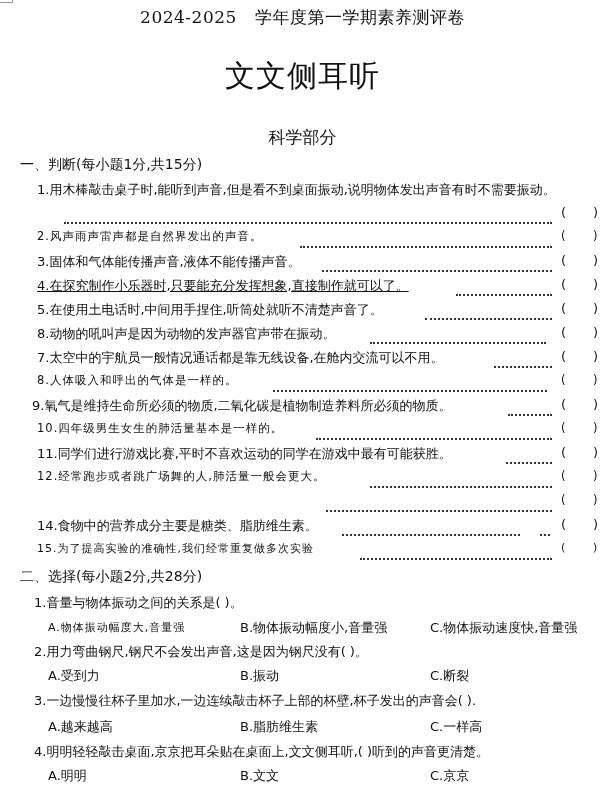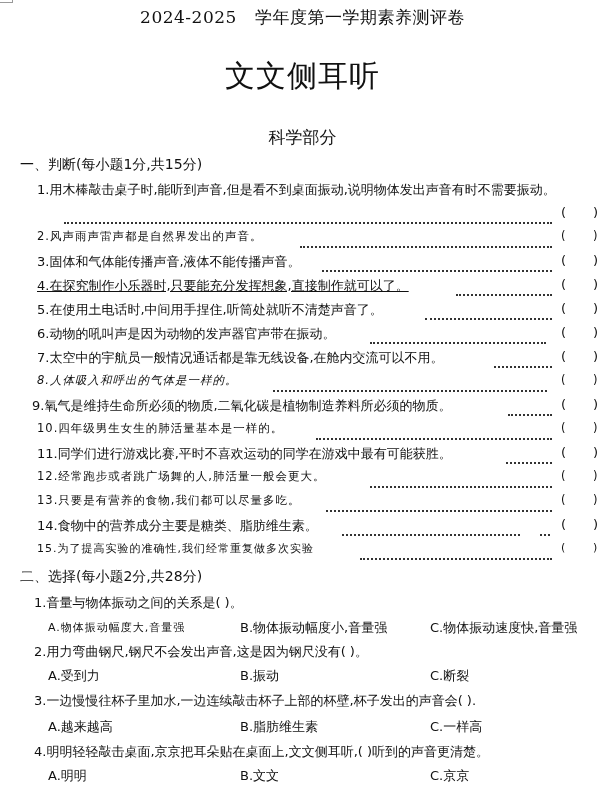--- a/index.html
+++ b/index.html
@@ -64,35 +64,35 @@
 </div>
 
 <div class="row" style="top:301px;">
   <span class="text" style="left:37px;">5.在使用土电话时,中间用手捏住,听筒处就听不清楚声音了。</span>
   <span class="dots" style="left:425px;width:127px;"></span>
   <span class="lp">(</span>
   <span class="rp">)</span>
 </div>
 
 <div class="row" style="top:325px;">
-  <span class="text" style="left:37px;">6.动物的吼叫声是因为动物的发声器官声带在振动。</span>
+  <span class="text" style="left:37px;">8.动物的吼叫声是因为动物的发声器官声带在振动。</span>
   <span class="dots" style="left:370px;width:176px;"></span>
   <span class="lp">(</span>
   <span class="rp">)</span>
 </div>
 
 <div class="row" style="top:349px;">
   <span class="text" style="left:37px;">7.太空中的宇航员一般情况通话都是靠无线设备,在舱内交流可以不用。</span>
   <span class="dots" style="left:494px;width:58px;"></span>
   <span class="lp">(</span>
   <span class="rp">)</span>
 </div>
 
 <div class="row small" style="top:373px;">
-  <span class="text" style="left:37px;font-style:italic;">8.人体吸入和呼出的气体是一样的。</span>
+  <span class="text" style="left:37px;">8.人体吸入和呼出的气体是一样的。</span>
   <span class="dots" style="left:273px;width:274px;"></span>
   <span class="lp">(</span>
   <span class="rp">)</span>
 </div>
 
 <div class="row" style="top:397px;">
   <span class="text" style="left:32px;">9.氧气是维持生命所必须的物质,二氧化碳是植物制造养料所必须的物质。</span>
   <span class="dots" style="left:508px;width:44px;"></span>
   <span class="lp">(</span>
   <span class="rp">)</span>
@@ -113,21 +113,20 @@
 </div>
 
 <div class="row small" style="top:469px;">
   <span class="text" style="left:37px;">12.经常跑步或者跳广场舞的人,肺活量一般会更大。</span>
   <span class="dots" style="left:370px;width:182px;"></span>
   <span class="lp">(</span>
   <span class="rp">)</span>
 </div>
 
 <div class="row small" style="top:493px;">
-  <span class="text" style="left:37px;">13.只要是有营养的食物,我们都可以尽量多吃。</span>
   <span class="dots" style="left:326px;width:226px;"></span>
   <span class="lp">(</span>
   <span class="rp">)</span>
 </div>
 
 <div class="row" style="top:517px;">
   <span class="text" style="left:37px;">14.食物中的营养成分主要是糖类、脂肪维生素。</span>
   <span class="dots" style="left:342px;width:178px;"></span>
   <span class="dots" style="left:540px;width:10px;"></span>
   <span class="lp">(</span>

